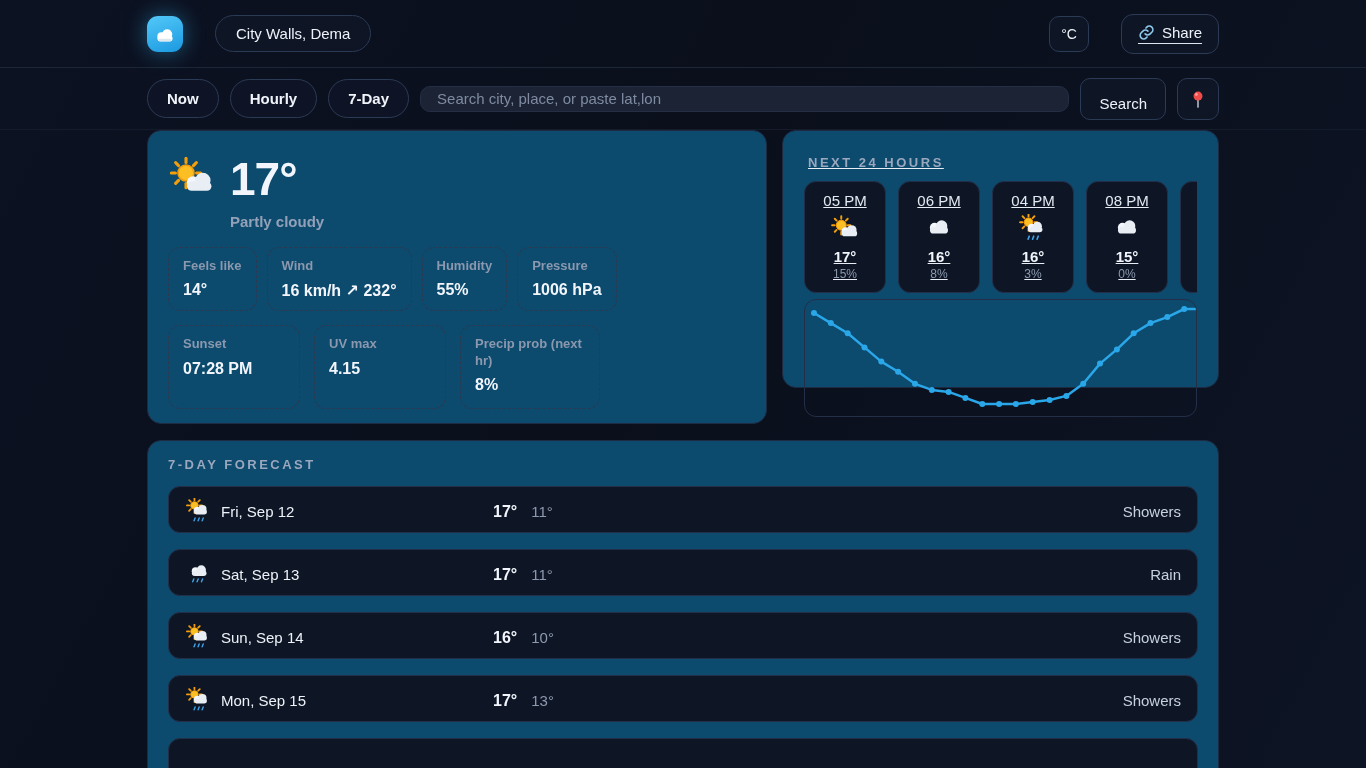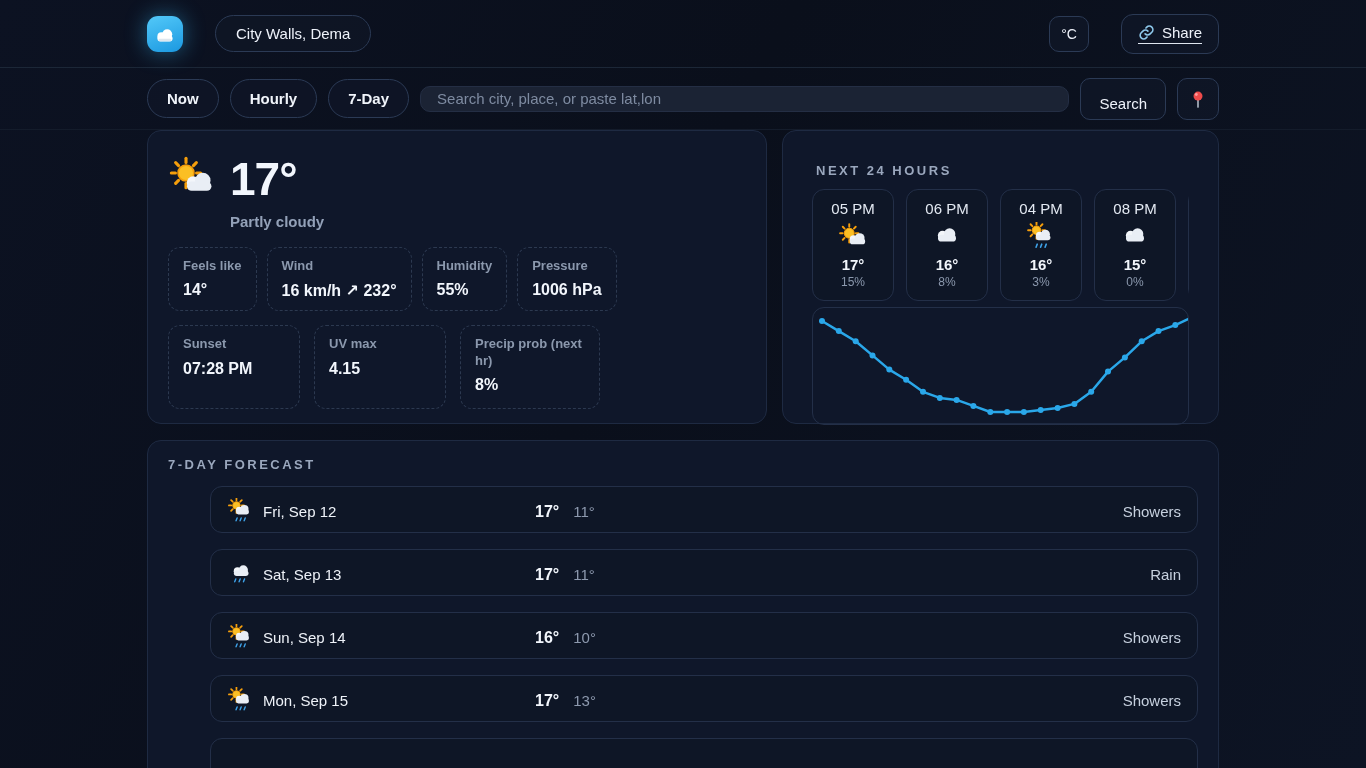--- a/index.html
+++ b/index.html
@@ -48,24 +48,24 @@
     border-radius:10px; padding:0 16px; color:#e8edf5; font-size:15px;
     font-family:inherit; outline:none;
   }
   .search-input::placeholder { color:#7e8ba1; }
   .search-btn { border-radius:10px; height:42px; padding:16px 18px; font-size:15px; }
   .pin-btn { width:42px; height:42px; border-radius:10px;
     display:flex; align-items:center; justify-content:center; }
 
   
   main { margin-top:20px; }
-  .card { background:#0f172a; border:1px solid #1e2a42; border-radius:14px; }
+  .card { background:#0c4a6e; border:1px solid #1e2a42; border-radius:14px; }
   .top-row { display:flex; gap:15px; }
   .cur { width:620px; height:294px; padding:18px 20px; }
-  .n24 { width:437px; height:294px; padding:29px; }
+  .n24 { width:437px; height:258px; padding:21px;text-decoration:underline; }
 
   .cur-head { display:flex; align-items:center; gap:14px; margin-top:6px; }
   .big-temp { font-size:46px; font-weight:700; color:#f2f6fc; letter-spacing:-1px; line-height:1; }
   .cond { margin:10px 0 0 62px; font-size:15px; font-weight:700; color:#93a1b8; }
 
   .stats { display:flex; gap:10px; margin-top:17px; }
   .stat { border:1px dashed #2c3950; border-radius:12px; padding:10px 14px; min-height:64px; }
   .stats.r2 { gap:14px; margin-top:14px; }
   .stats.r2 .stat { min-height:84px; }
   .stats.r2 .stat:nth-child(1), .stats.r2 .stat:nth-child(2) { width:132px; }
@@ -88,21 +88,20 @@
   .hour .pp { font-size:12px; color:#8b98ad; margin-top:2px; }
 
   .chart-box { margin-top:6px; border:1px solid #232f48; border-radius:12px; height:118px; overflow:hidden; }
 
   .forecast { margin-top:16px; padding:16px 20px 20px; }
   .rows { display:flex; flex-direction:column; gap:16px; margin-top:14px; }
   .frow {
     height:47px; border:1px solid #232f48; border-radius:12px; background:#0e1626;
     display:grid; grid-template-columns:36px 272px auto 1fr auto; align-items:center;
     padding:11px 16px;
-    margin-left:42px;
   }
   .frow .day { font-size:15px; color:#eef2f8; }
   .frow .hi { font-size:16px; font-weight:700; color:#f2f6fc; }
   .frow .lo { font-size:15px; color:#8d99ae; margin-left:14px; }
   .frow .cond-txt { font-size:15px; color:#c6d0de; }
 </style>
 </head>
 <body>
 
 <header>

